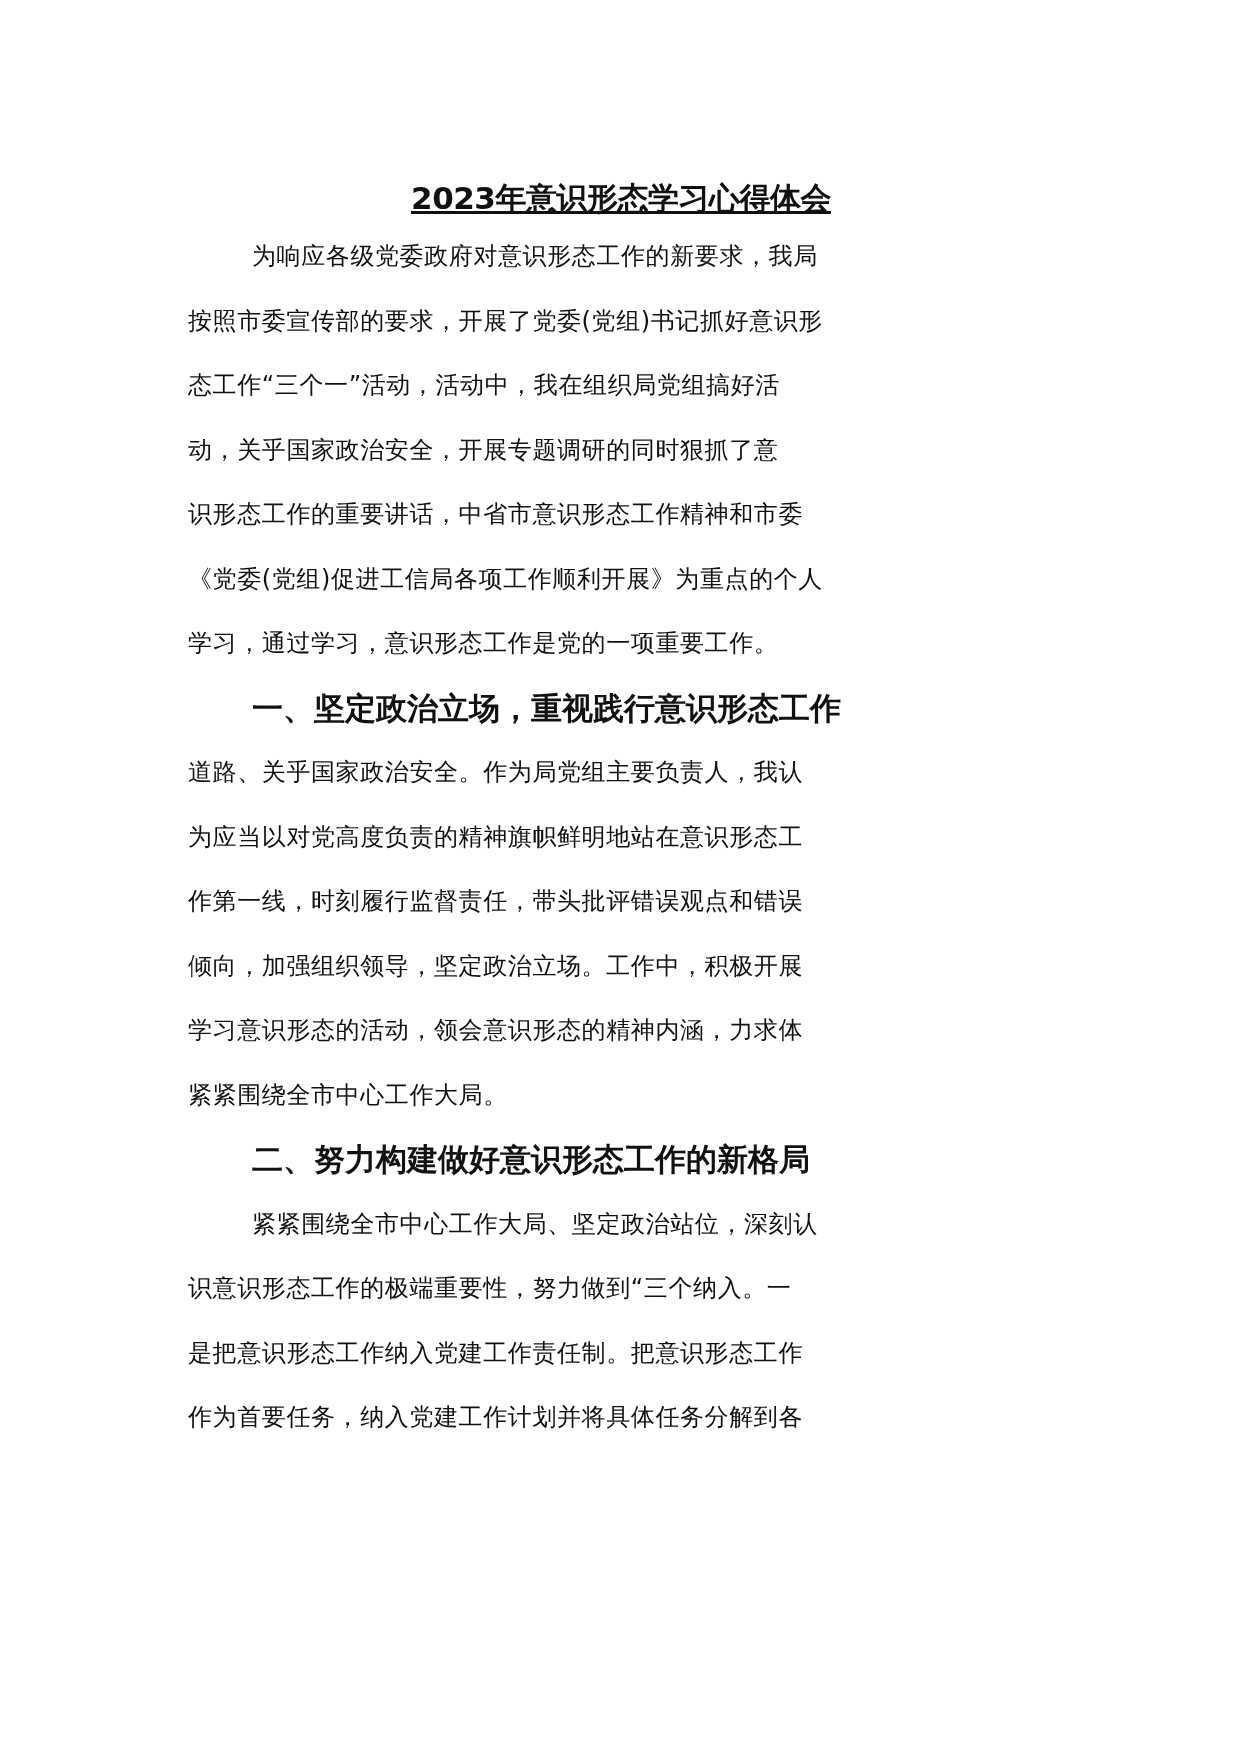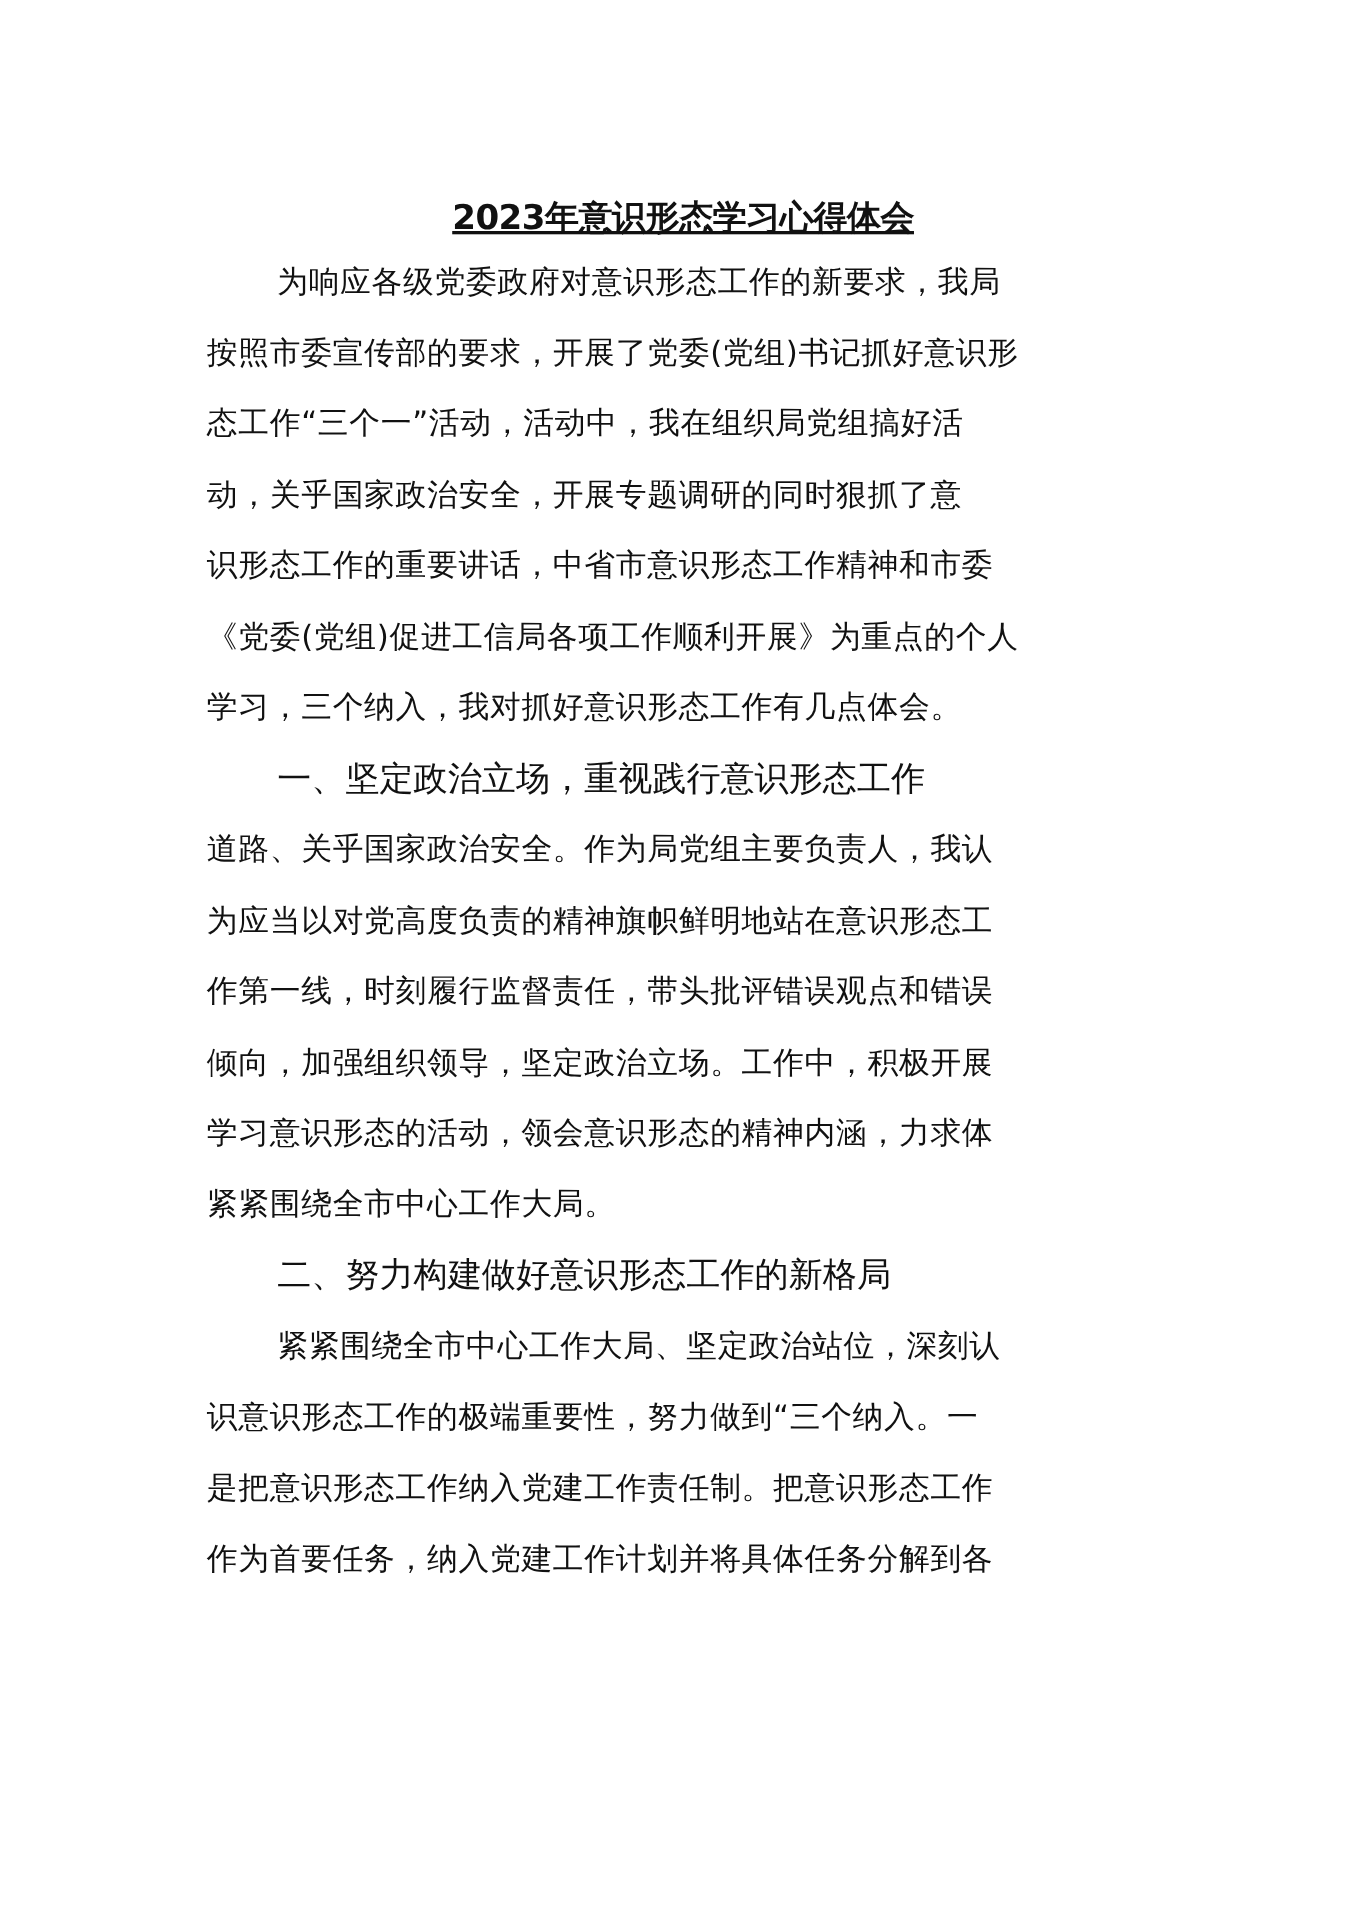--- a/index.html
+++ b/index.html
@@ -1,39 +1,39 @@
 <!DOCTYPE html>
 <html><head>
   <meta charset="utf-8">
   <style>
     html, body { margin: 0; padding: 0; background: #ffffff; }
     body { width: 1240px; height: 1754px; position: relative; overflow: hidden;
            font-family: "DejaVu Sans", "Liberation Sans", sans-serif; color: #111111; }
     .page { position: absolute; left: 188px; top: 172px; width: 866px; }
     .title { text-align: center; font-size: 31px; font-weight: bold; height: 52px; line-height: 52px;
              letter-spacing: -0.5px; margin-left: 0; text-decoration: underline; }
-    .line { font-size: 28px; height: 64.5px; line-height: 64.5px; white-space: nowrap;
+    .line { font-size: 24px; height: 64.5px; line-height: 64.5px; white-space: nowrap;
             letter-spacing: 0.6px; overflow: visible; }
     .indent { padding-left: 64px; }
-    .heading { font-weight: normal; font-size: 31px; letter-spacing: 0px; }
+    .heading { font-weight: bold; font-size: 31px; letter-spacing: 0px; }
   </style>
 </head>
 <body>
 
 <div class="page">
   <div class="title">2023年意识形态学习心得体会</div>
 
   <div>
     <div class="line indent">为响应各级党委政府对意识形态工作的新要求，我局</div>
     <div class="line">按照市委宣传部的要求，开展了党委(党组)书记抓好意识形</div>
     <div class="line">态工作“三个一”活动，活动中，我在组织局党组搞好活</div>
     <div class="line">动，关乎国家政治安全，开展专题调研的同时狠抓了意</div>
     <div class="line">识形态工作的重要讲话，中省市意识形态工作精神和市委</div>
     <div class="line">《党委(党组)促进工信局各项工作顺利开展》为重点的个人</div>
-    <div class="line">学习，三个纳入，我对抓好意识形态工作有几点体会。</div>
+    <div class="line">学习，通过学习，意识形态工作是党的一项重要工作。</div>
   </div>
 
   <div class="line indent heading">一、坚定政治立场，重视践行意识形态工作</div>
 
   <div>
     <div class="line">道路、关乎国家政治安全。作为局党组主要负责人，我认</div>
     <div class="line">为应当以对党高度负责的精神旗帜鲜明地站在意识形态工</div>
     <div class="line">作第一线，时刻履行监督责任，带头批评错误观点和错误</div>
     <div class="line">倾向，加强组织领导，坚定政治立场。工作中，积极开展</div>
     <div class="line">学习意识形态的活动，领会意识形态的精神内涵，力求体</div>

